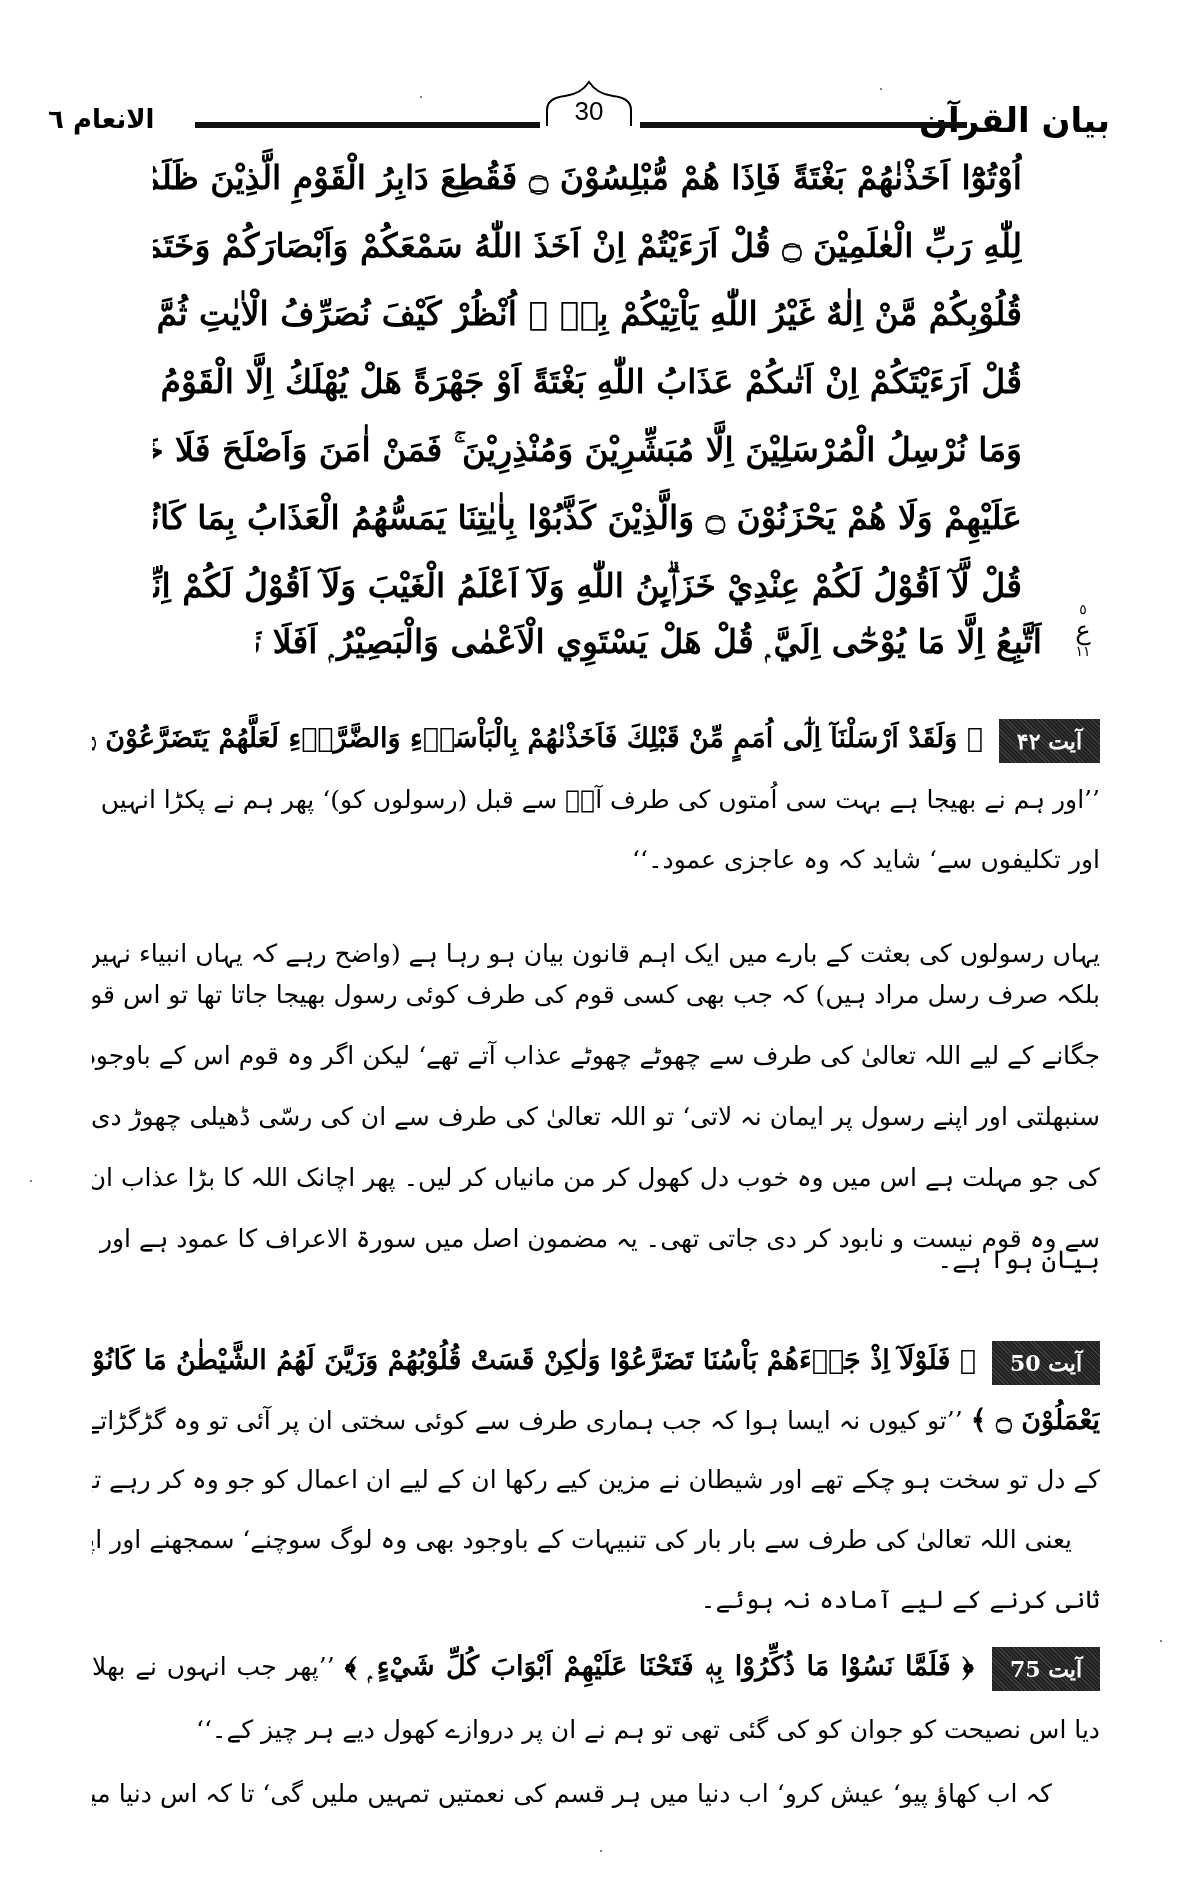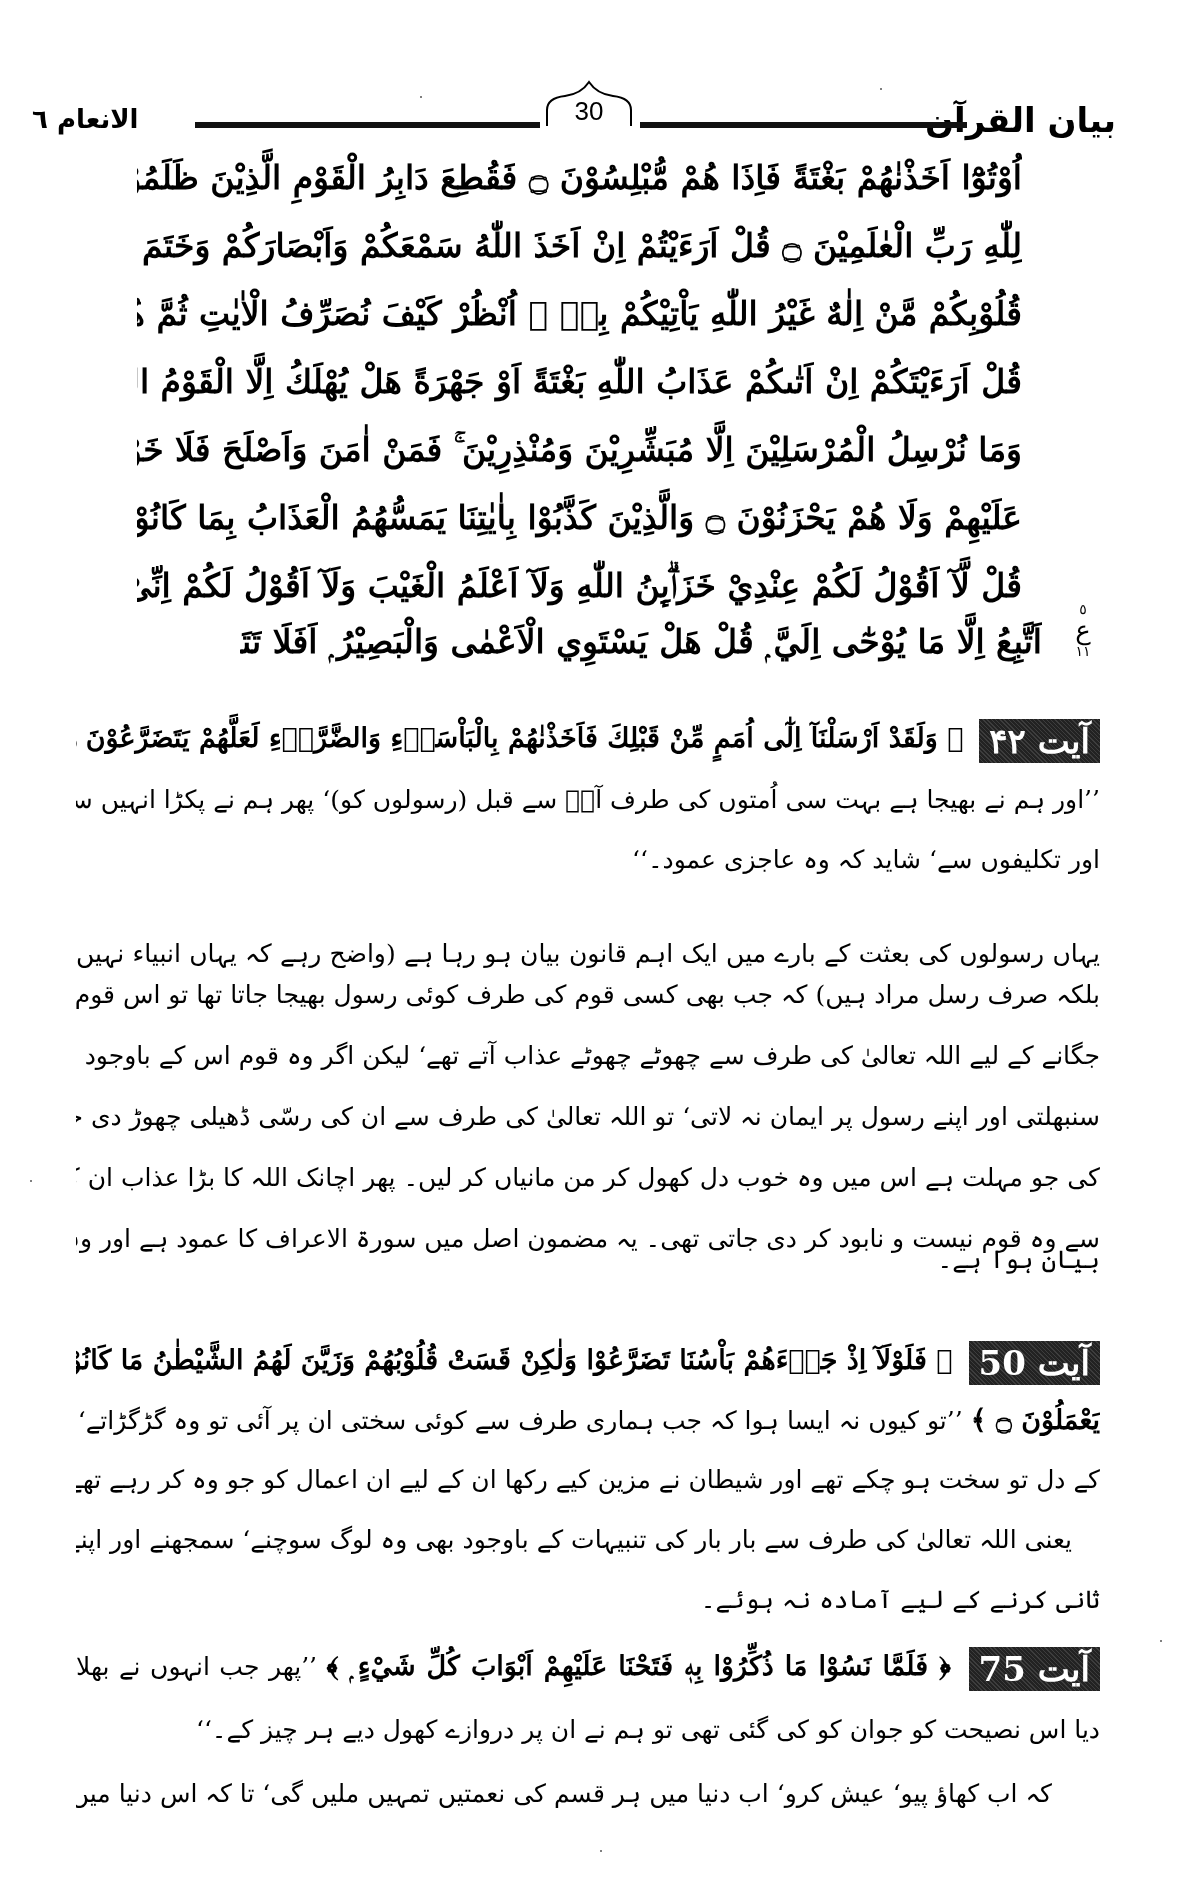--- a/index.html
+++ b/index.html
@@ -1,39 +1,39 @@
 <!DOCTYPE html>
 <html><head>
 <meta charset="utf-8">
 <style>
   html, body { margin:0; padding:0; background:#ffffff; }
   body { width:1192px; height:1891px; position:relative; overflow:hidden;
          font-family:"DejaVu Sans", sans-serif; color:#000; }
   .abs { position:absolute; }
-  .rtl { direction:rtl; unicode-bidi:embed; }
+  .rtl { direction:rtl; unicode-bidi:embed;margin-left:16px; }
   
-  .hdr-title { top:100px; right:76px; font-size:34px; font-weight:bold; line-height:40px; white-space:nowrap; }
+  .hdr-title { top:100px; right:82px; font-size:34px; font-weight:bold; line-height:40px; white-space:nowrap; }
   .hdr-surah { top:102px; left:32px; font-size:26px; font-weight:bold; line-height:34px; white-space:nowrap; }
   .hdr-rule { height:6px; background:#111; top:122px; }
   .pagenum-arch { top:80px; left:545px; width:88px; height:52px; }
   .pagenum { top:96px; left:545px; width:88px; text-align:center; font-family:"Liberation Sans", sans-serif; font-size:26px; line-height:30px; }
   
   .verse { right:170px; left:137px; font-family:"DejaVu Serif", serif; font-weight:bold; font-size:33px; line-height:60px; height:60px;
            text-align:justify; text-align-last:justify; white-space:nowrap; overflow:hidden; }
   .verse.last { text-align-last:right; right:150px; left:240px; }
   .ruku { top:602px; left:1068px; width:30px; text-align:center; font-family:"DejaVu Serif", serif; font-size:26px; line-height:28px; }
   .ruku small { display:block; font-size:14px; line-height:14px; }
   
   .line { left:76px; right:92px; font-family:"DejaVu Serif", serif; font-size:25px; line-height:52px; height:52px;
           white-space:nowrap; overflow:hidden; text-align:justify; text-align-last:justify; }
   .line.short { text-align-last:right; }
   .line.indent { right:140px; }
   .ayah-box { display:inline-block; background:#2b2b2b;
               background-image:repeating-linear-gradient(45deg,#3d3d3d 0 1px,#222 1px 3px);
-              color:#fff; font-weight:bold; font-size:34px; padding:0 10px; line-height:44px; margin-left:8px; vertical-align:middle; }
+              color:#fff; font-weight:bold; font-size:22px; padding:0 18px; line-height:44px; margin-left:8px; vertical-align:middle; }
   .quran-inline { font-weight:bold; font-size:27px; }
   .speck { position:absolute; width:2px; height:2px; background:#555; border-radius:1px; }
 </style>
 </head>
 <body>
 
 <div class="abs hdr-title rtl">بیان القرآن</div>
 <div class="abs hdr-rule" style="left:640px; right:225px;"></div>
 <svg class="abs pagenum-arch" viewBox="0 0 88 52">
   <path d="M2 46 L2 30 Q2 18 20 16 Q36 14 44 2 Q52 14 68 16 Q86 18 86 30 L86 46" fill="none" stroke="#000" stroke-width="2"></path>

